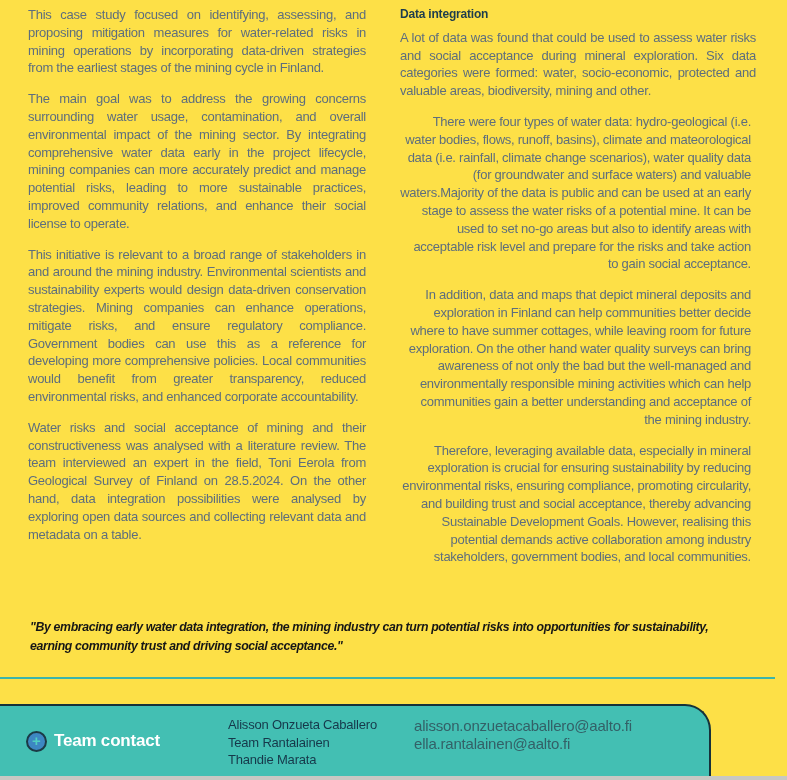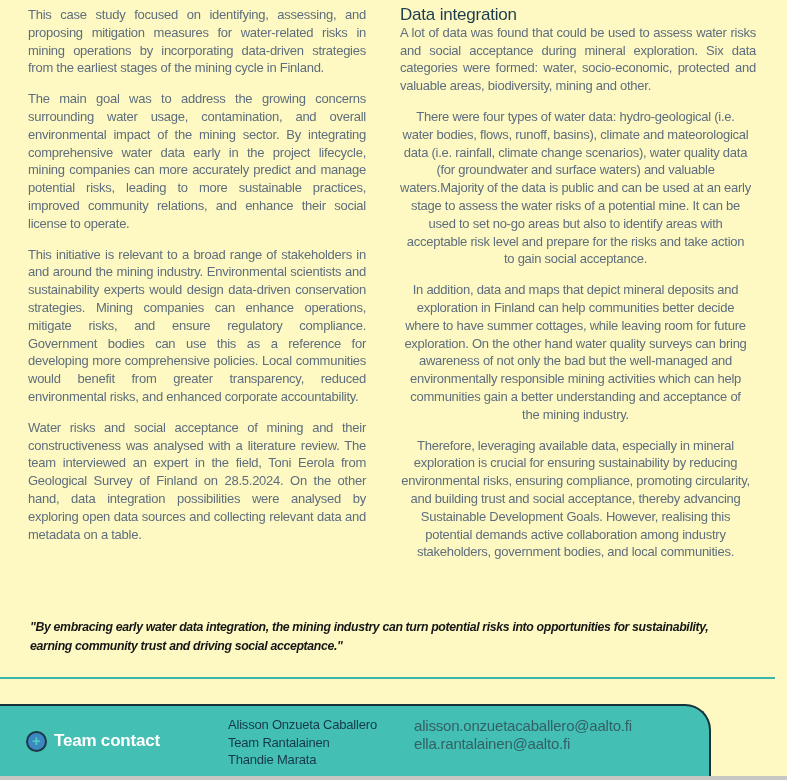--- a/index.html
+++ b/index.html
@@ -6,41 +6,42 @@
   html, body { width: 787px; height: 780px; }
   body {
     font-family: "Liberation Sans", "DejaVu Sans", sans-serif;
     background: #f1f0ea;
     overflow: hidden;
   }
   .page {
     position: relative;
     width: 787px;
     height: 780px;
-    background: #fef9c3;
+    background: #fde047;
   }
   .col {
     position: absolute;
     top: 6px;
     color: #5e6e7d;
     font-size: 13px;
     line-height: 17.8px;
     letter-spacing: -0.25px;
   }
   .col-left { left: 28px; width: 338px; }
   .col-right { left: 400px; width: 356px; }
   .col p { margin-bottom: 13px; }
   .col-left p { text-align: justify; }
   .col-right p.justified { text-align: justify; }
-  .col-right p.ragged { text-align: center; width: 351px; }
+  .col-right p.ragged { text-align: right; width: 351px; }
   .section-heading {
-    font-size: 17px;
-    font-weight: normal;
+    font-size: 12px;
+    font-weight: bold;
     color: #1d3c4d;
     letter-spacing: -0.2px;
+    margin-bottom: 5px;
   }
   .quote {
     position: absolute;
     left: 30px;
     top: 618px;
     width: 716px;
     color: #161616;
     font-size: 12.3px;
     font-weight: bold;
     font-style: italic;

